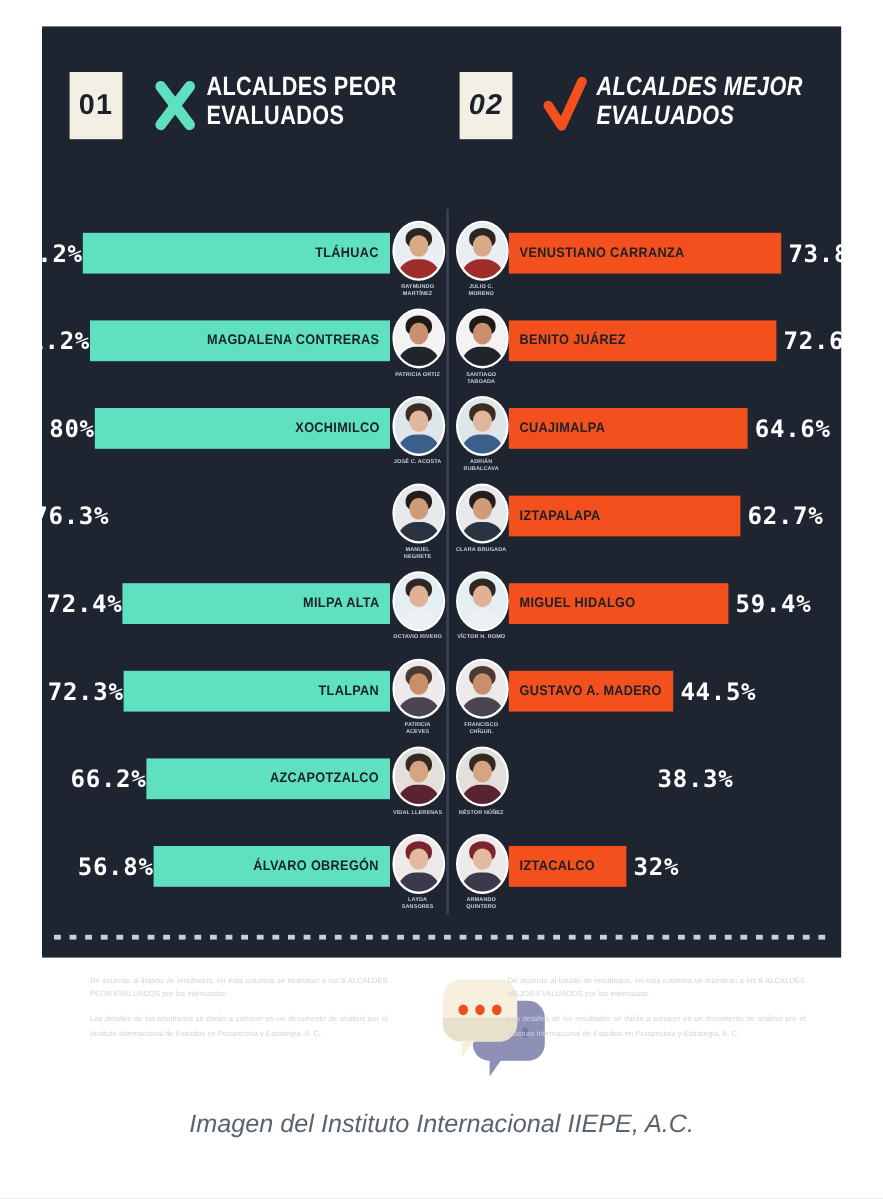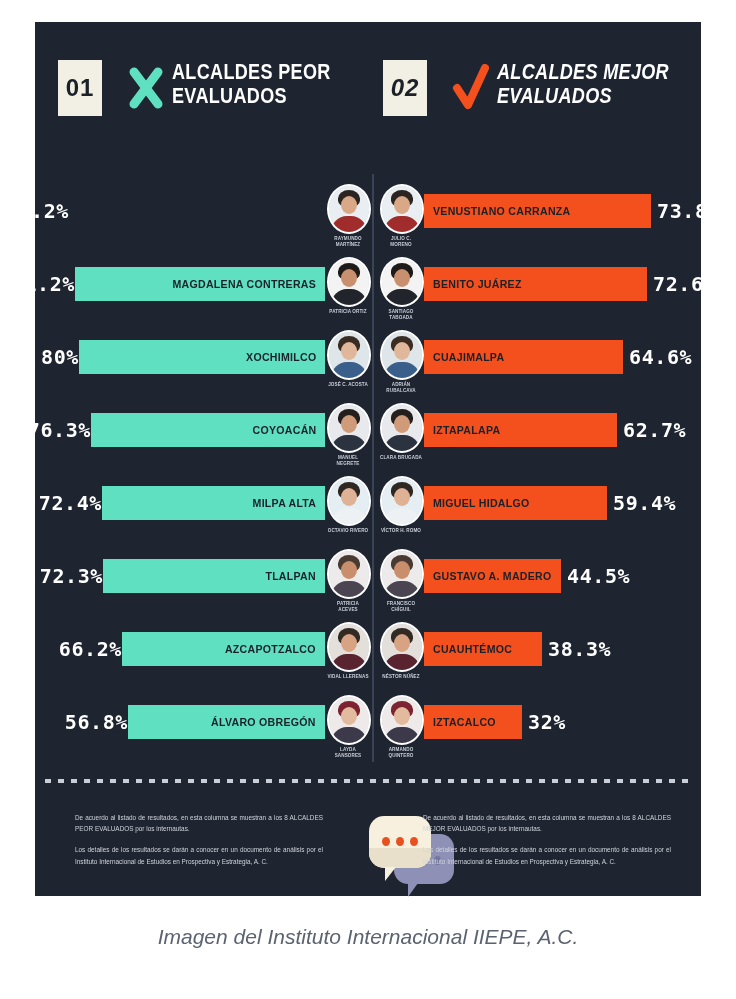--- a/index.html
+++ b/index.html
@@ -7,21 +7,21 @@
     width:736px;height:999px;
     background:#ffffff;
     font-family:"Liberation Sans", sans-serif;
     overflow:hidden;
   }
   .page{position:relative;width:736px;height:999px;background:#fff;}
 
   
   .card{
     position:absolute;left:35px;top:22px;
-    width:666px;height:874px;
+    width:666px;height:776px;
     background:#1e2430;
   }
 
   
   .head{position:absolute;top:38px;display:flex;align-items:flex-start;}
   .head.left{left:23px;}
   .head.right{left:348px;font-style:italic;}
   .numbox{
     width:44px;height:56px;background:#f2efe4;
     display:flex;align-items:center;justify-content:center;
@@ -171,20 +171,23 @@
         <div>EVALUADOS</div>
       </div>
     </div>
 
     <div class="vdivider"></div>
 
     <div class="chart">
       <div class="rowwrap left" id="rows-left">
           <div class="row">
             <div class="pct l" style="right:300px">98.2%</div>
+            <div class="bar l" style="width:256px">
+              <span class="barlabel">TLÁHUAC</span>
+            </div>
             <div class="person l">
               <div class="avatar">
                 <span class="sky" style="background:#e9eef2"></span>
                 <span class="body" style="background:#a02c2c"></span>
                 <span class="hair" style="background:#2a2520"></span>
                 <span class="face" style="background:#d8a887"></span>
               </div>
               <div class="pname">RAYMUNDO MARTÍNEZ</div>
             </div>
           </div>
@@ -213,23 +216,20 @@
                 <span class="sky" style="background:#dfe6ea"></span>
                 <span class="body" style="background:#3a5f8a"></span>
                 <span class="hair" style="background:#3a2c22"></span>
                 <span class="face" style="background:#e0b79a"></span>
               </div>
               <div class="pname">JOSÉ C. ACOSTA</div>
             </div>
           </div>
           <div class="row">
             <div class="pct l" style="right:278px">76.3%</div>
-            <div class="bar l" style="width:234px">
-              <span class="barlabel">COYOACÁN</span>
-            </div>
             <div class="person l">
               <div class="avatar">
                 <span class="sky" style="background:#e7e9ec"></span>
                 <span class="body" style="background:#2b3340"></span>
                 <span class="hair" style="background:#241f1c"></span>
                 <span class="face" style="background:#cf9b79"></span>
               </div>
               <div class="pname">MANUEL NEGRETE</div>
             </div>
           </div>
@@ -387,23 +387,20 @@
           </div>
           <div class="row">
             <div class="person r">
               <div class="avatar">
                 <span class="sky" style="background:#e3e0dc"></span>
                 <span class="body" style="background:#5a2330"></span>
                 <span class="hair" style="background:#332a24"></span>
                 <span class="face" style="background:#d7a383"></span>
               </div>
               <div class="pname">NÉSTOR NÚÑEZ</div>
-            </div>
-            <div class="bar r" style="width:118px">
-              <span class="barlabel">CUAUHTÉMOC</span>
             </div>
             <div class="pct r" style="left:168px">38.3%</div>
           </div>
           <div class="row">
             <div class="person r">
               <div class="avatar">
                 <span class="sky" style="background:#efeaea"></span>
                 <span class="body" style="background:#3c3a4a"></span>
                 <span class="hair" style="background:#7d2230"></span>
                 <span class="face" style="background:#e2bb9f"></span>

